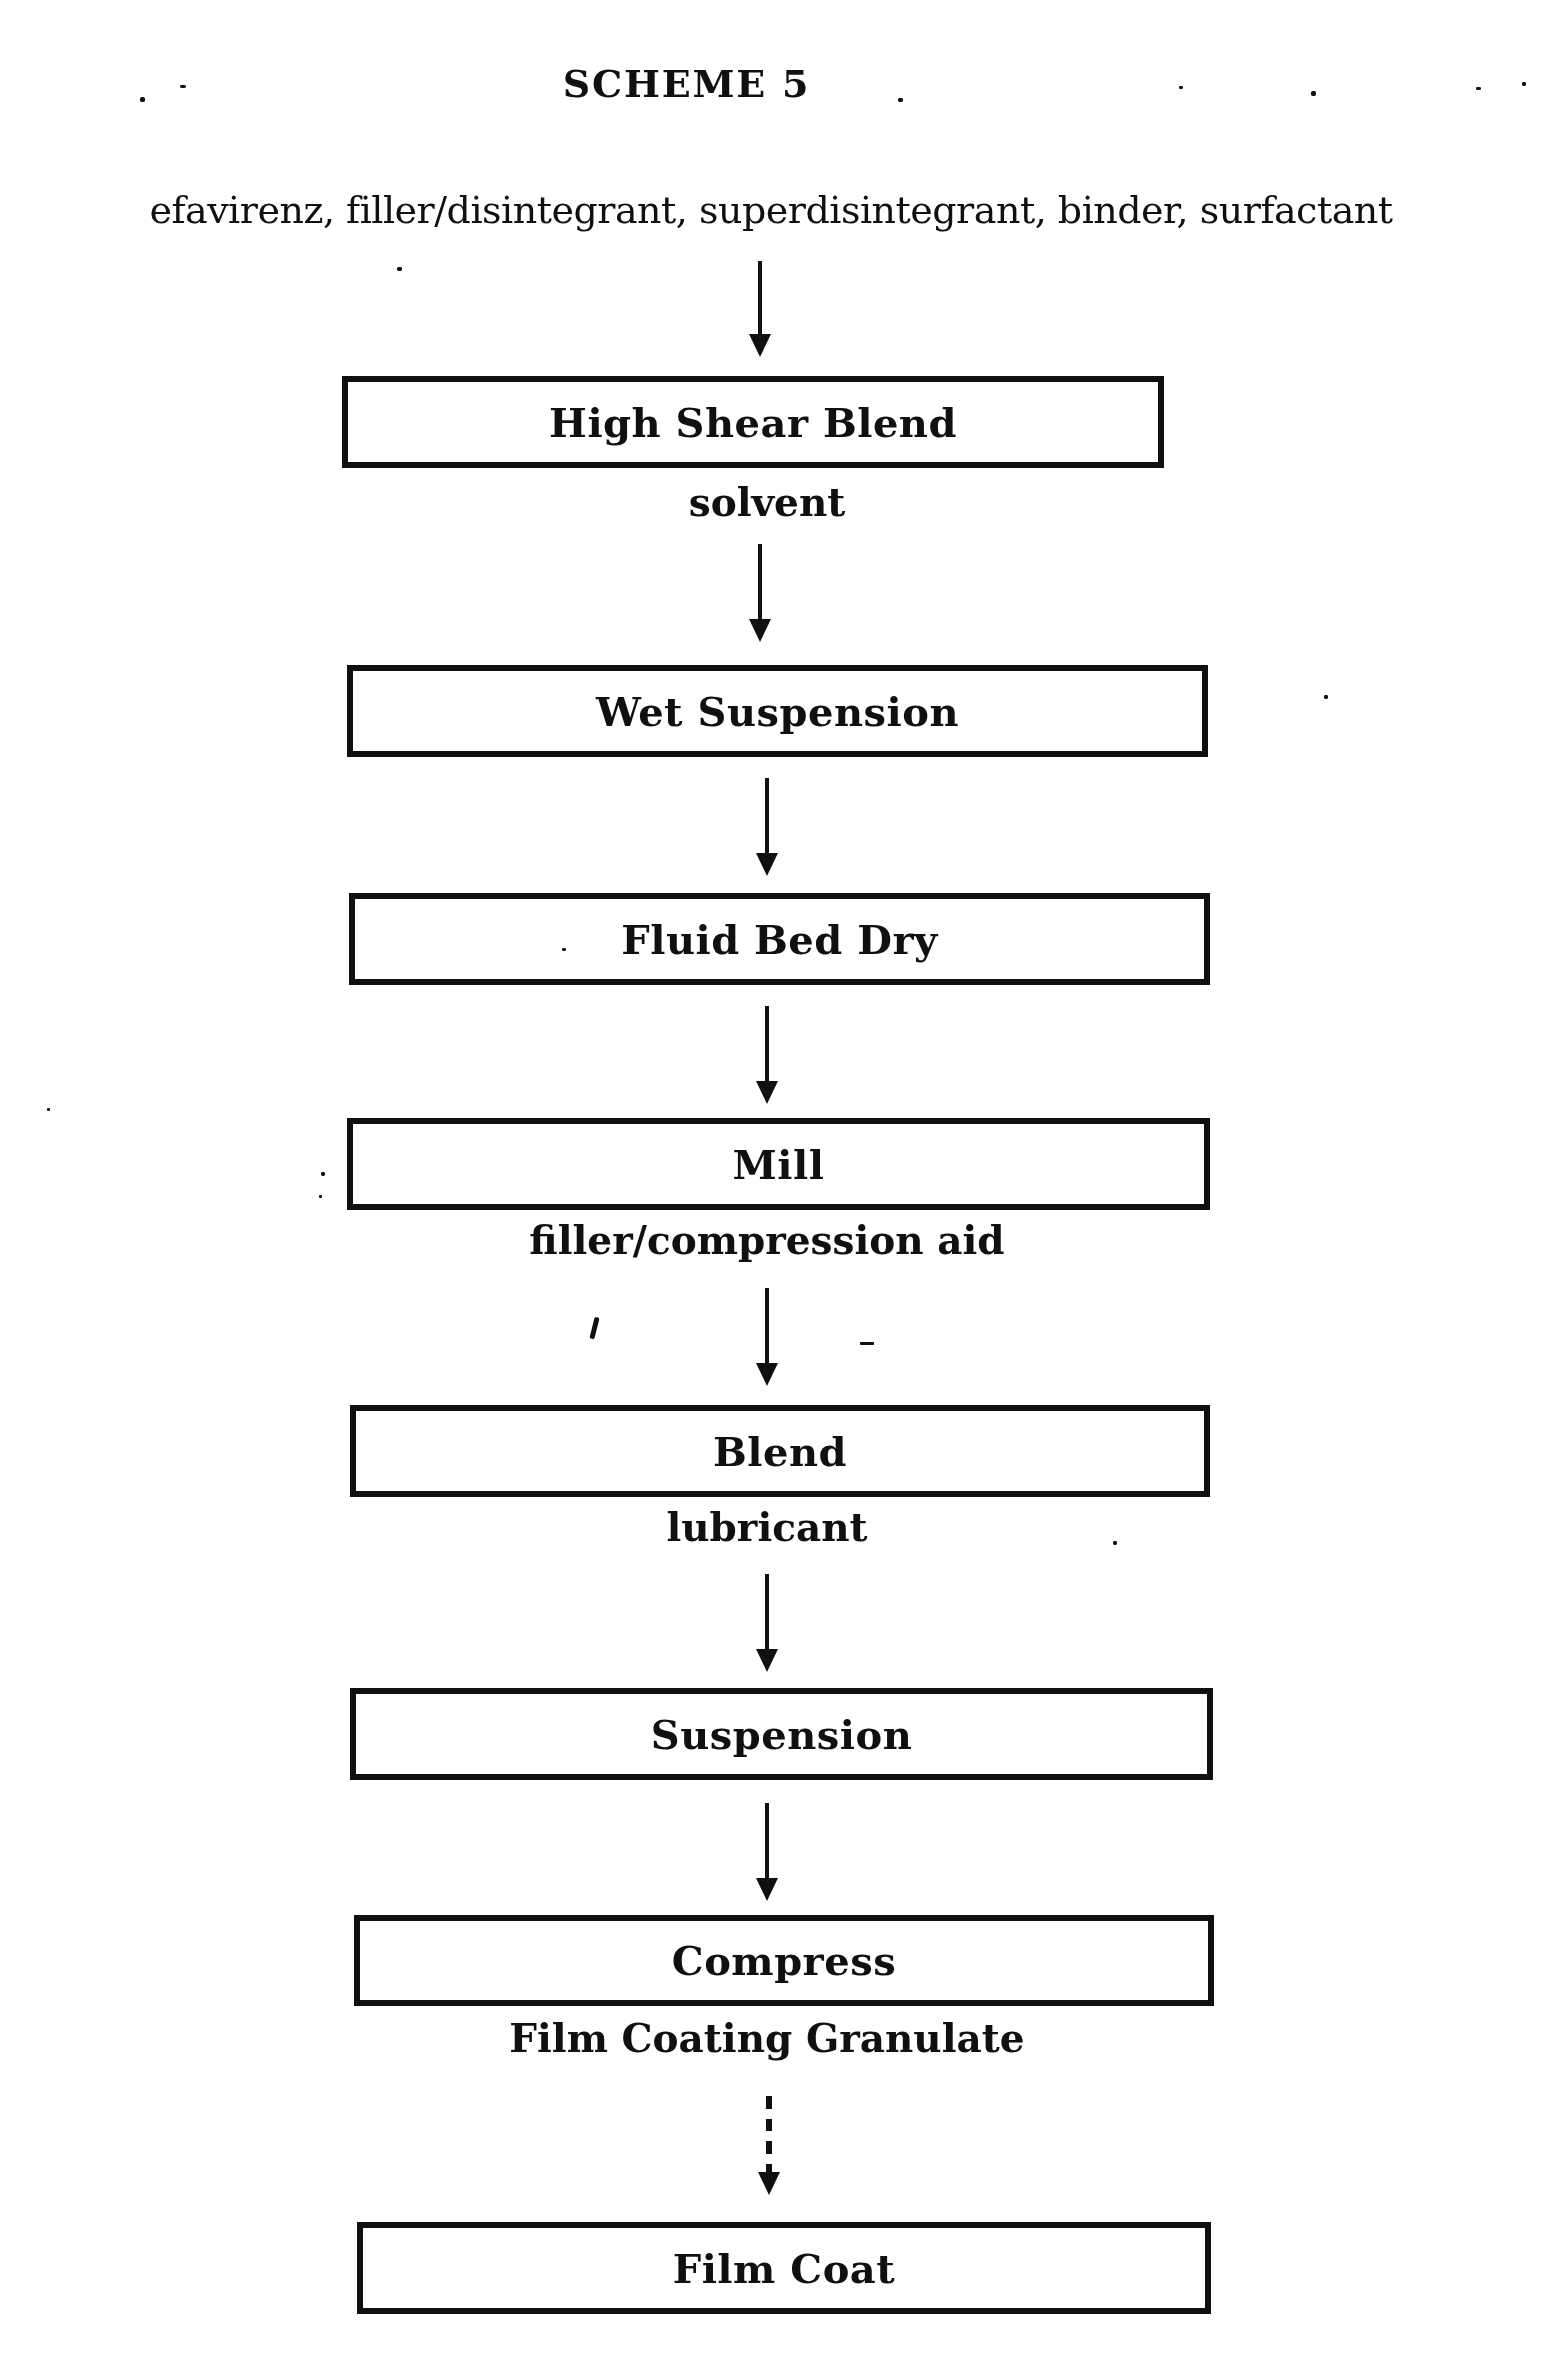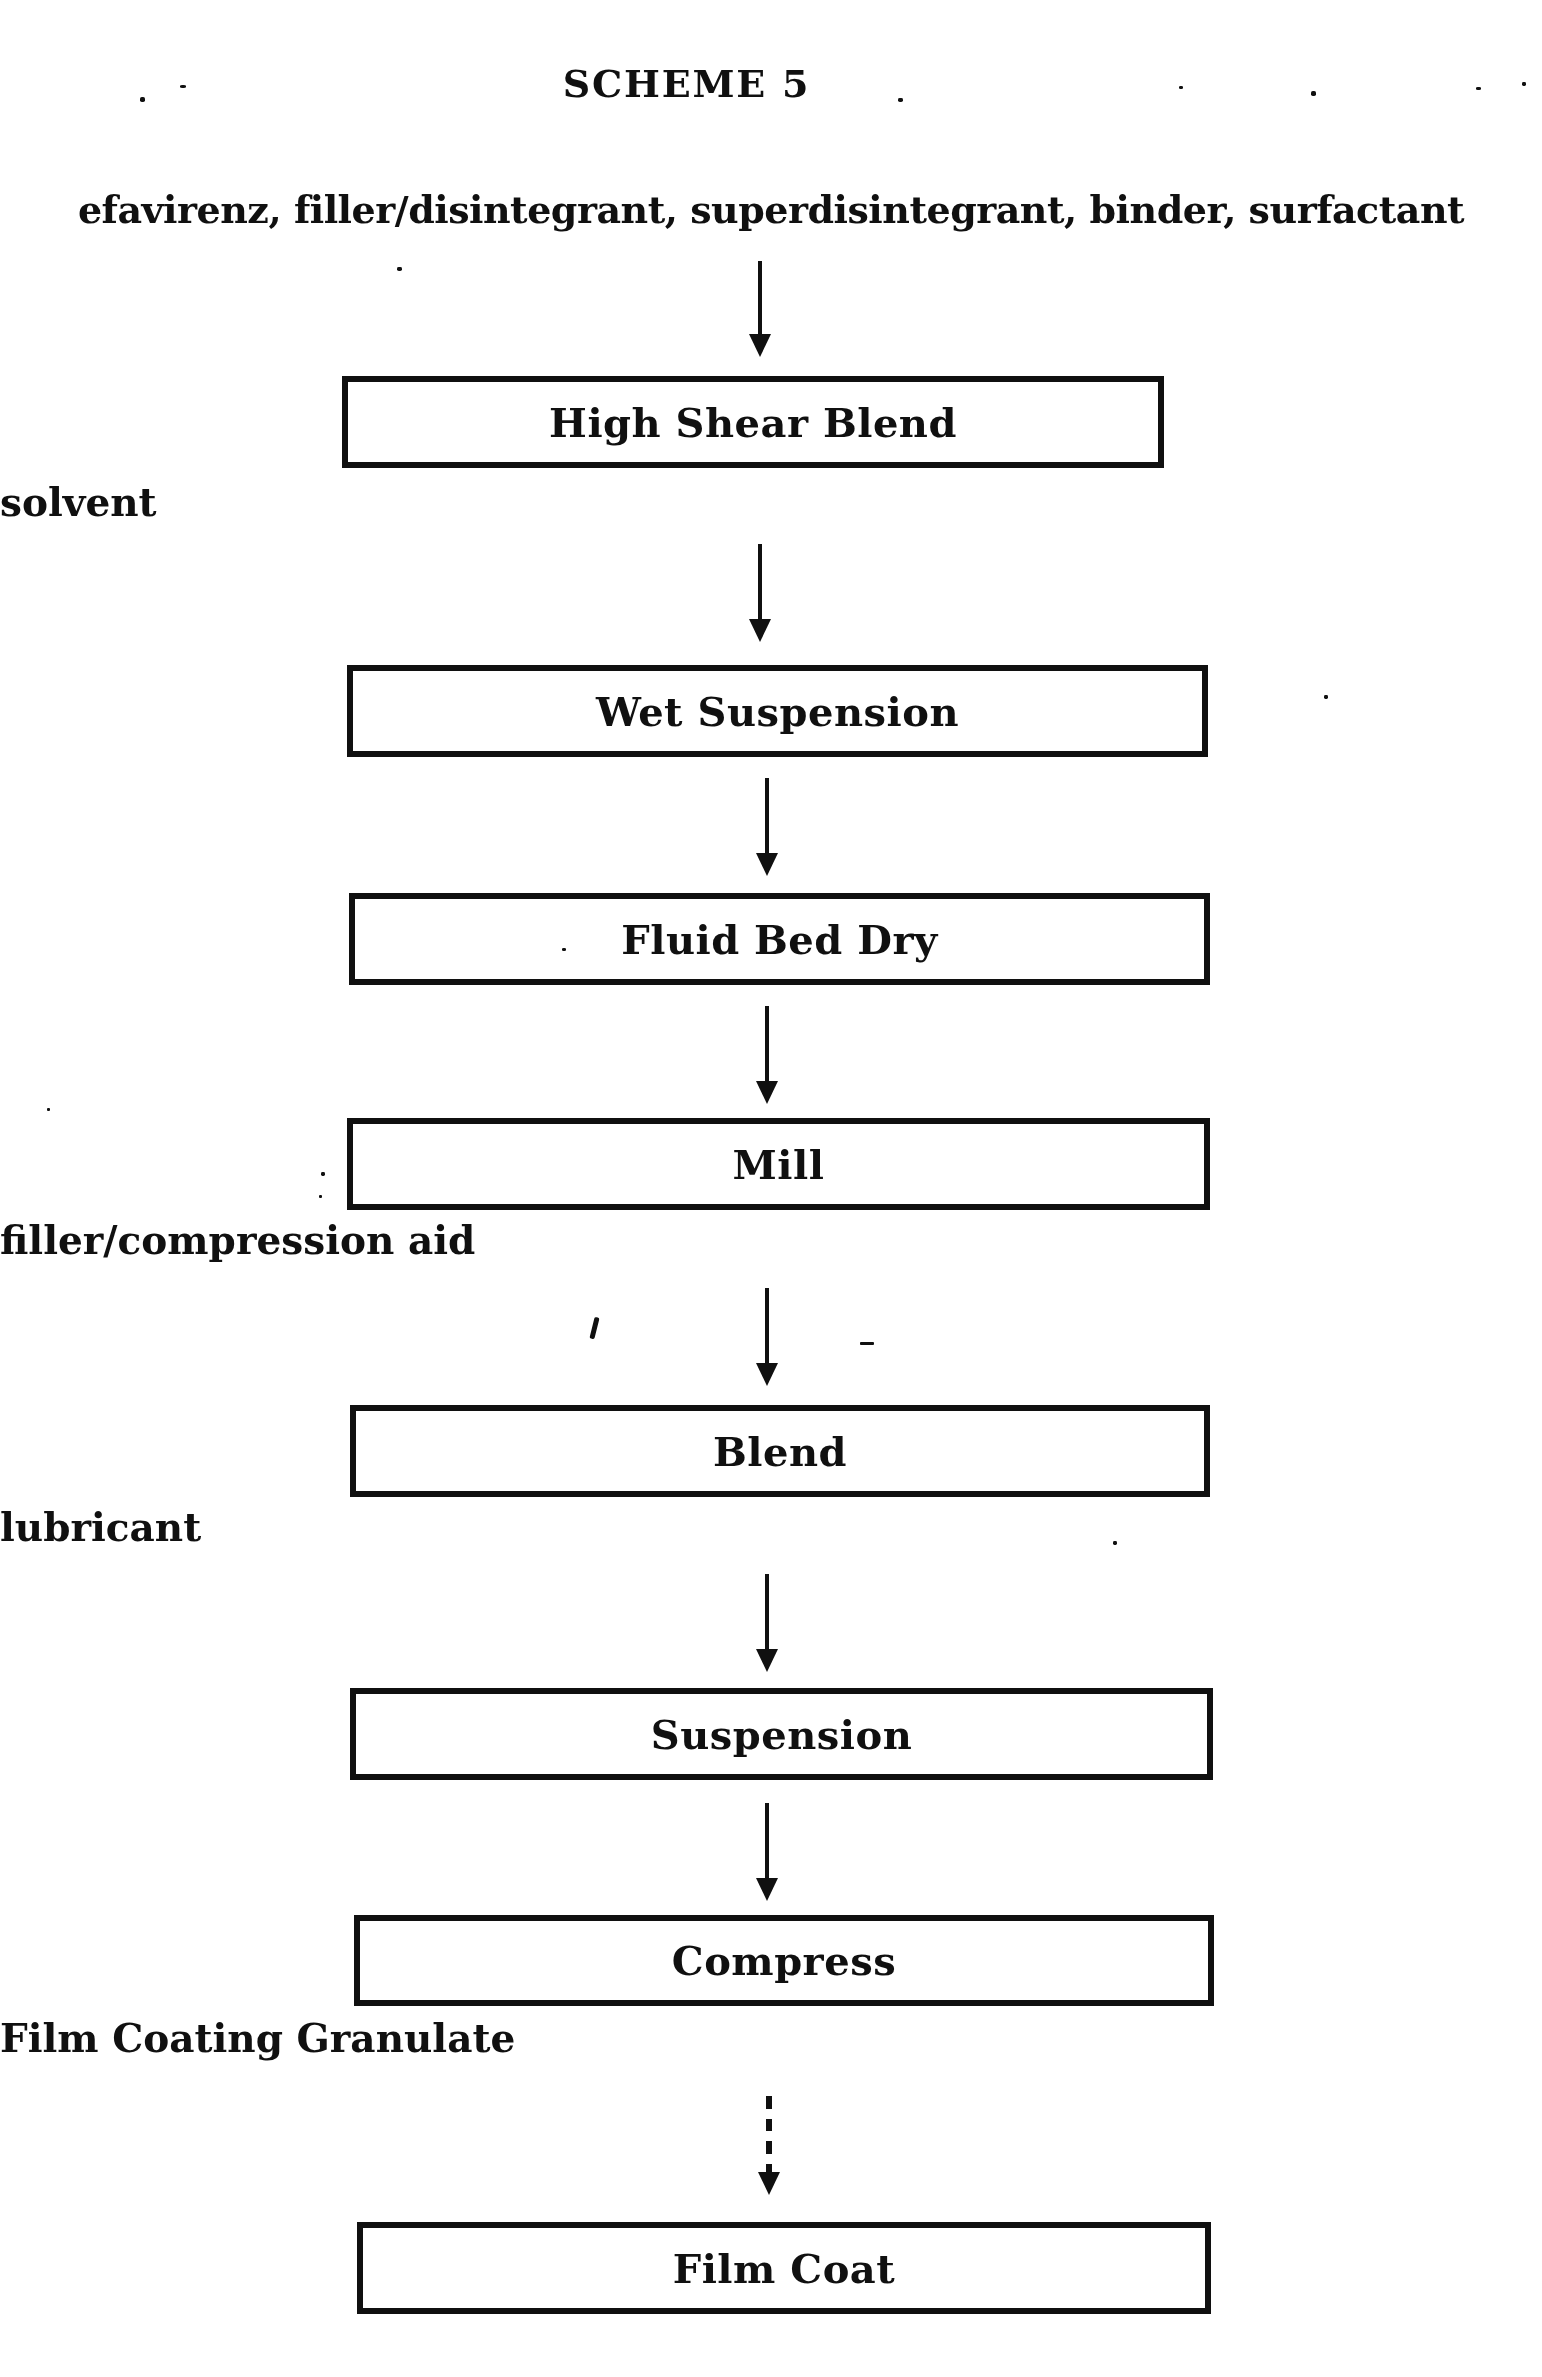--- a/index.html
+++ b/index.html
@@ -11,33 +11,33 @@
     font-family:"DejaVu Serif","Liberation Serif",serif;
     overflow:hidden;
   }
   .title{
     position:absolute;top:58px;left:0;width:1373px;
     text-align:center;font-size:38px;font-weight:700;letter-spacing:1.8px;
     line-height:51px;
   }
   .input-line{
     position:absolute;top:183px;left:0;width:1542px;
-    text-align:center;font-size:38px;font-weight:700;letter-spacing:-0.5px;
+    text-align:center;font-size:38px;font-weight:400;letter-spacing:-0.5px;
     white-space:nowrap;line-height:54px;
   }
   .box{
     position:absolute;box-sizing:border-box;
     border:6.3px solid var(--ink,#101010);
     background:var(--paper,#ffffff);
     display:flex;align-items:center;justify-content:center;
     font-size:40px;font-weight:700;letter-spacing:0.5px;
   }
   .note{
     position:absolute;left:0;width:1534px;
-    text-align:left;font-size:39px;font-weight:700;line-height:51px;
+    text-align:center;font-size:39px;font-weight:700;line-height:51px;
   }
   .arrow{
     position:absolute;width:22px;
     display:flex;flex-direction:column;align-items:center;
   }
   .arrow .shaft{width:4.5px;background:var(--ink,#101010);}
   .arrow .head{
     width:0;height:0;margin-top:-0.9px;
     border-left:11px solid transparent;
     border-right:11px solid transparent;

